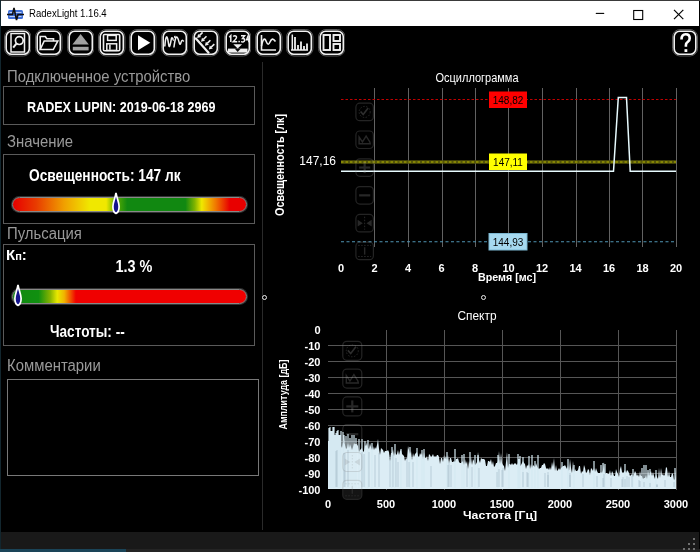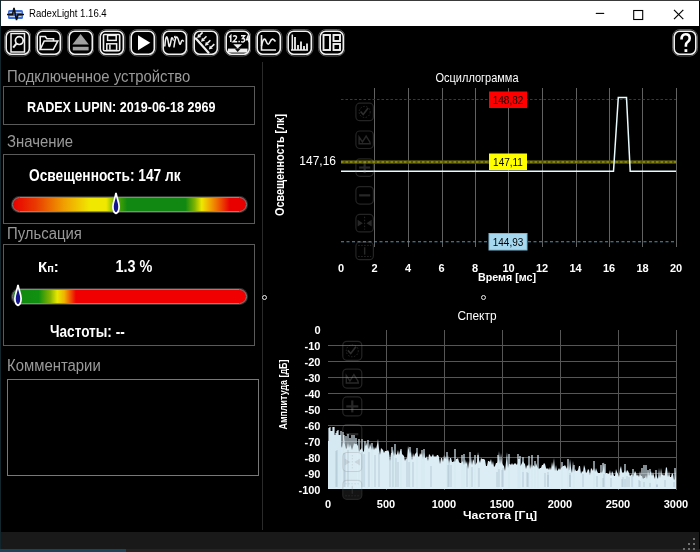--- a/index.html
+++ b/index.html
@@ -50,21 +50,21 @@
 <div class="abs bw" style="left:27px;top:98px;font-size:15px;transform:scaleX(0.837);transform-origin:left;">RADEX LUPIN: 2019-06-18 2969</div>
 <div class="abs h" style="top:133px;">Значение</div>
 <div class="abs box" id="valbox"></div>
 <div class="abs bw" style="left:29px;top:167px;font-size:16px;transform:scaleX(0.857);transform-origin:left;">Освещенность: 147 лк</div>
 <div class="abs gbar" id="bar1"></div>
 <svg class="abs" style="left:108px;top:192px" width="16" height="26" viewBox="0 0 16 26">
   <path d="M8,1 C8.9,6.5 11.1,10.5 11.1,14.5 C11.1,18.6 9.8,20.7 8,21.4 C6.2,20.7 4.9,18.6 4.9,14.5 C4.9,10.5 7.1,6.5 8,1 Z" fill="#14148c" stroke="#fff" stroke-width="1.7"></path>
 </svg>
 <div class="abs h" style="top:225px;">Пульсация</div>
 <div class="abs box" id="pulbox"></div>
-<div class="abs bw" style="left:6px;top:258px;font-size:15px;margin-left:32px;">К<span style="font-size:11px;">п</span>:</div>
+<div class="abs bw" style="left:6px;top:246px;font-size:15px;">К<span style="font-size:11px;">п</span>:</div>
 <div class="abs bw" style="left:9px;top:258px;width:250px;text-align:center;font-size:16px;transform:scaleX(0.9);">1.3 %</div>
 <div class="abs gbar" id="bar2"></div>
 <svg class="abs" style="left:10px;top:284px" width="16" height="26" viewBox="0 0 16 26">
   <path d="M8,1 C8.9,6.5 11.1,10.5 11.1,14.5 C11.1,18.6 9.8,20.7 8,21.4 C6.2,20.7 4.9,18.6 4.9,14.5 C4.9,10.5 7.1,6.5 8,1 Z" fill="#14148c" stroke="#fff" stroke-width="1.7"></path>
 </svg>
 <div class="abs bw" style="left:50px;top:323px;font-size:16px;transform:scaleX(0.849);transform-origin:left;">Частоты: --</div>
 <div class="abs h" style="top:357px;">Комментарии</div>
 <div class="abs" id="combox"></div>
 
 <div class="abs" style="left:262px;top:62px;width:1px;height:468px;background:#2a2a2a;"></div>

